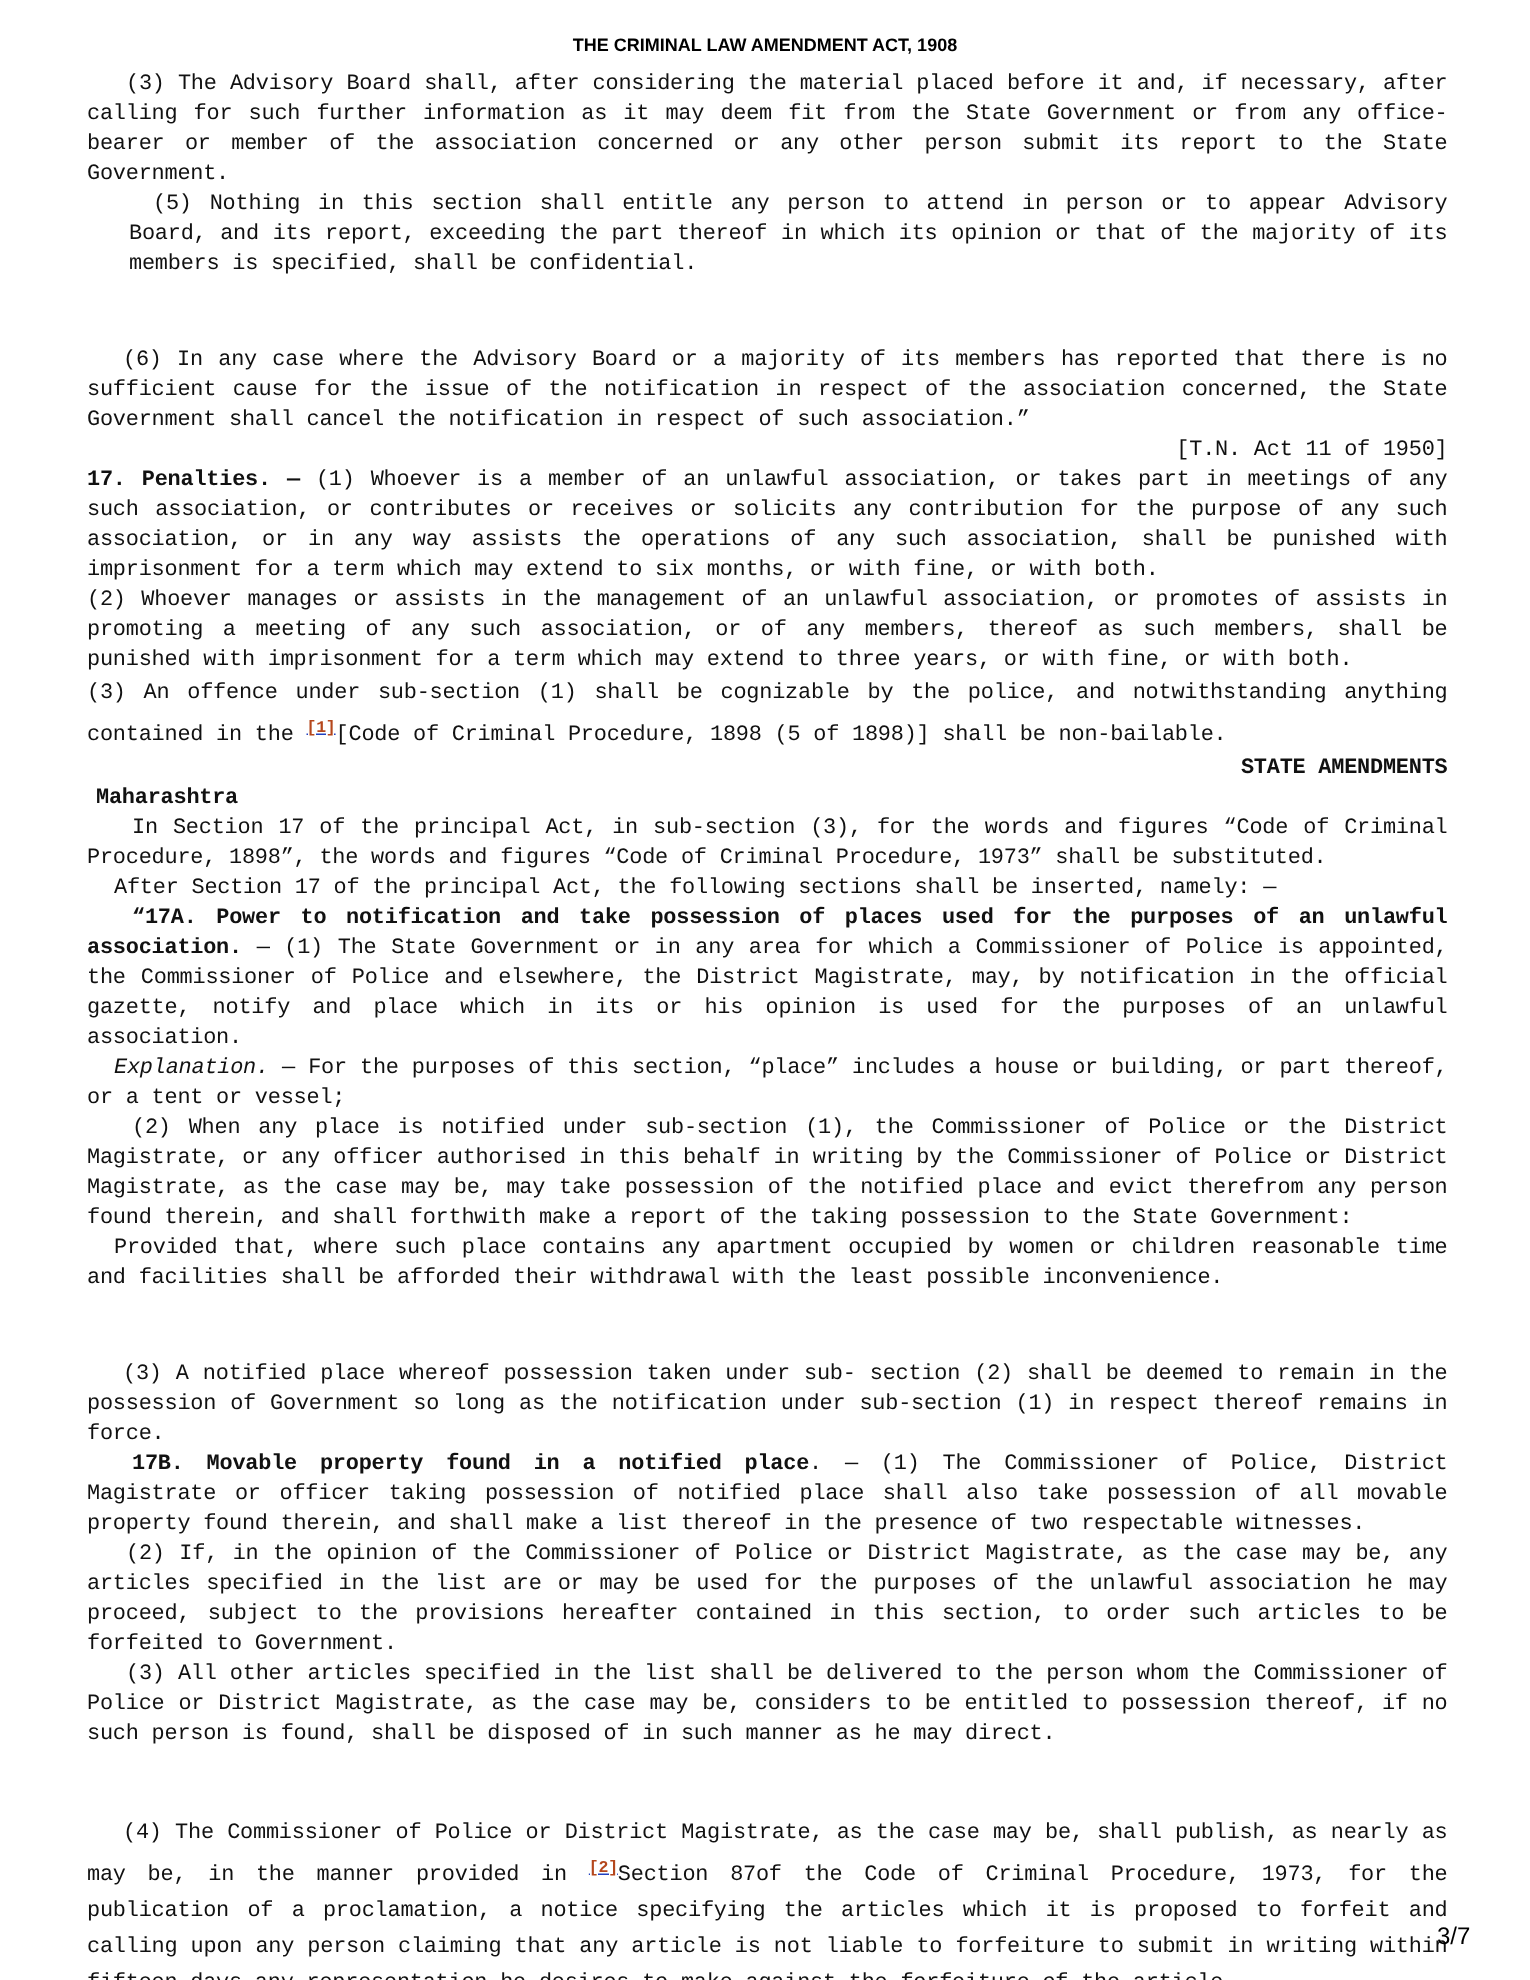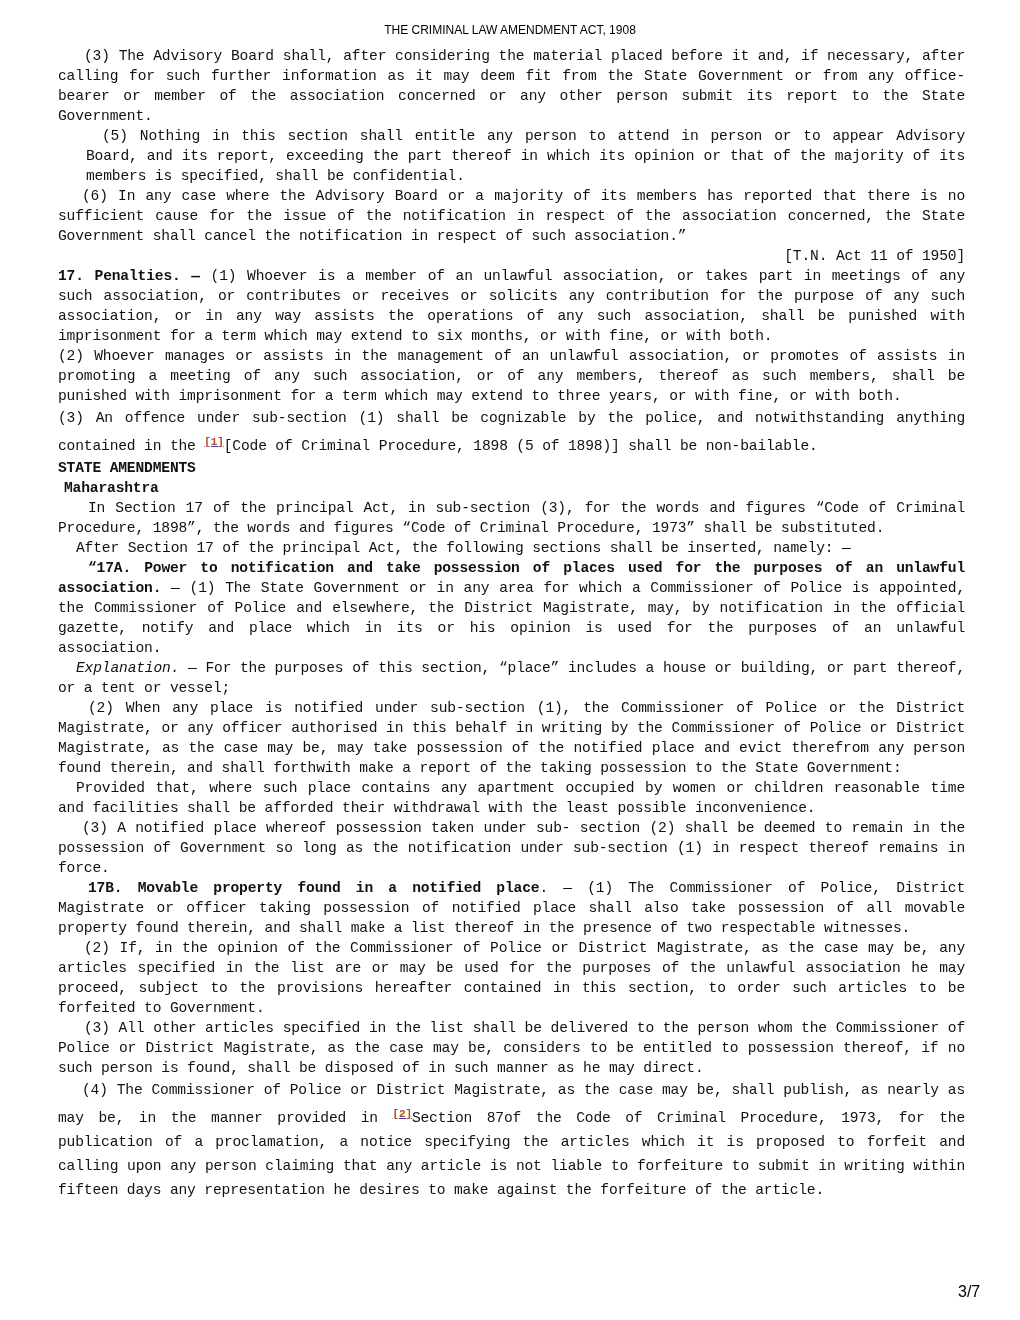--- a/index.html
+++ b/index.html
@@ -1,33 +1,33 @@
 <!DOCTYPE html>
 <html><head>
 <meta charset="utf-8">
 <style>
   html, body { margin: 0; padding: 0; background: #ffffff; }
   body { width: 1020px; height: 1320px; position: relative; overflow: hidden; }
   .header {
     position: absolute; top: 23px; left: 0; width: 1020px; text-align: center;
-    font-family: "Liberation Sans", sans-serif; font-size: 12px; color: #000;
+    font-family: "Liberation Sans", sans-serif; font-size: 12px; color: #000; font-weight: bold;
   }
   .content {
     position: absolute; top: 46px; left: 58px; width: 907px;
     font-family: Liberation Mono, monospace; font-size: 14.6px; line-height: 20px;
     color: #111; letter-spacing: -0.15px;
   }
   .p { text-align: justify; margin: 0; }
   .i1 { text-indent: 26px; }
   .i3 { text-indent: 16px; margin-left: 28px; }
   .i4 { text-indent: 30px; }
-  .i5 { text-indent: 24px; }
+  .i5 { text-indent: 24px; margin-top: 44px; }
   .i6 { text-indent: 18px; }
   .right { text-align: right; }
-  .center { text-align: left; font-weight: bold; }
+  .center { text-align: right; font-weight: bold; }
   .b { font-weight: bold; }
   .it { font-style: italic; }
   .heading-state { margin-left: 6px; font-weight: bold; }
   .fn {
     font-size: 11px; font-weight: bold; color: #b5471c; vertical-align: 5px;
     text-decoration: underline; text-decoration-color: #2040c0; cursor: pointer;
   }
   .lh-tall { line-height: 24px; }
   .pagenum {
     position: absolute; top: 1283px; left: 958px;

